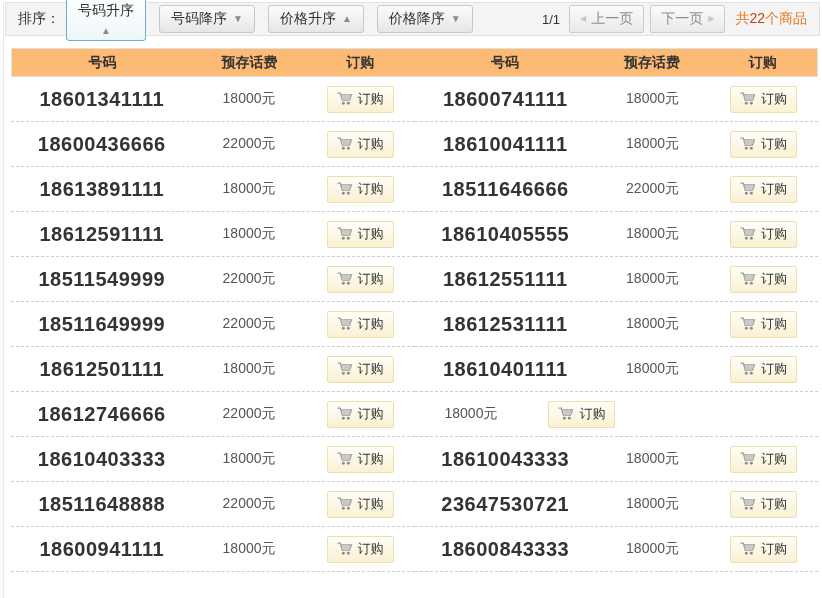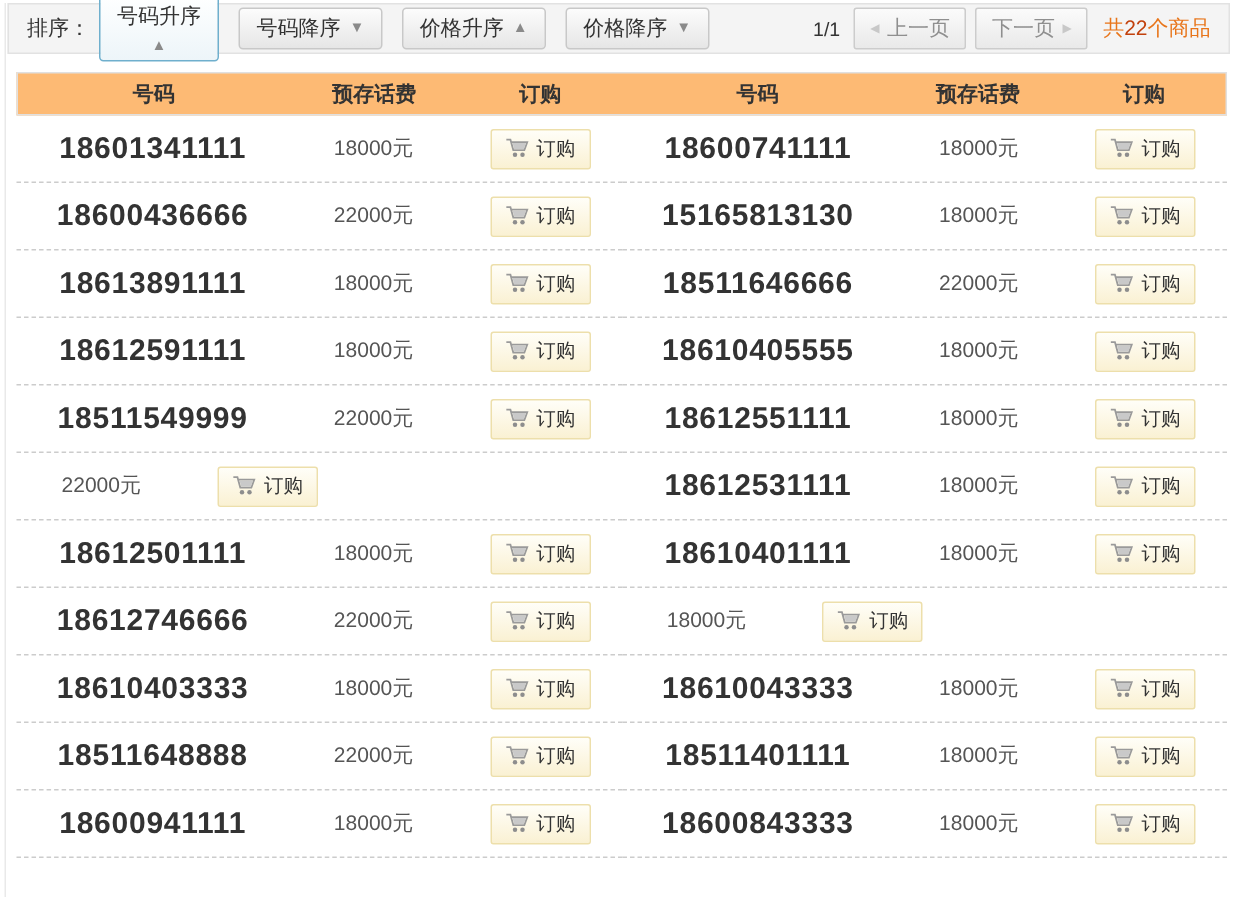--- a/index.html
+++ b/index.html
@@ -177,20 +177,21 @@
           <path d="M6.2 3.9 h10.3 l-1.7 4.6 h-7.3 z" fill="#c9c9c9"></path>
           <circle cx="8.1" cy="12.8" r="1.7" fill="#8d8d8d"></circle>
           <circle cx="13.8" cy="12.8" r="1.7" fill="#8d8d8d"></circle>
         </svg>
         <span class="order-label">订购</span>
       </button>
     </div>
   </div>
 
   <div class="row">
+    <div class="cell num">18511649999</div>
     <div class="cell price">22000元</div>
     <div class="cell action">
       <button class="order-btn">
         <svg class="cart-icon" width="18" height="14" viewBox="0 0 20 16">
           <path d="M1.5 1.2 L4.6 1.2 L6.8 9.2 L15.2 9.2 L17.4 3.2 L5.4 3.2" fill="none" stroke="#9a9a9a" stroke-width="1.4"></path>
           <path d="M6.2 3.9 h10.3 l-1.7 4.6 h-7.3 z" fill="#c9c9c9"></path>
           <circle cx="8.1" cy="12.8" r="1.7" fill="#8d8d8d"></circle>
           <circle cx="13.8" cy="12.8" r="1.7" fill="#8d8d8d"></circle>
         </svg>
         <span class="order-label">订购</span>
@@ -289,21 +290,21 @@
           <path d="M6.2 3.9 h10.3 l-1.7 4.6 h-7.3 z" fill="#c9c9c9"></path>
           <circle cx="8.1" cy="12.8" r="1.7" fill="#8d8d8d"></circle>
           <circle cx="13.8" cy="12.8" r="1.7" fill="#8d8d8d"></circle>
         </svg>
         <span class="order-label">订购</span>
       </button>
     </div>
   </div>
 
   <div class="row">
-    <div class="cell num">15165813130</div>
+    <div class="cell num">18610041111</div>
     <div class="cell price">18000元</div>
     <div class="cell action">
       <button class="order-btn">
         <svg class="cart-icon" width="18" height="14" viewBox="0 0 20 16">
           <path d="M1.5 1.2 L4.6 1.2 L6.8 9.2 L15.2 9.2 L17.4 3.2 L5.4 3.2" fill="none" stroke="#9a9a9a" stroke-width="1.4"></path>
           <path d="M6.2 3.9 h10.3 l-1.7 4.6 h-7.3 z" fill="#c9c9c9"></path>
           <circle cx="8.1" cy="12.8" r="1.7" fill="#8d8d8d"></circle>
           <circle cx="13.8" cy="12.8" r="1.7" fill="#8d8d8d"></circle>
         </svg>
         <span class="order-label">订购</span>
@@ -416,21 +417,21 @@
           <path d="M6.2 3.9 h10.3 l-1.7 4.6 h-7.3 z" fill="#c9c9c9"></path>
           <circle cx="8.1" cy="12.8" r="1.7" fill="#8d8d8d"></circle>
           <circle cx="13.8" cy="12.8" r="1.7" fill="#8d8d8d"></circle>
         </svg>
         <span class="order-label">订购</span>
       </button>
     </div>
   </div>
 
   <div class="row">
-    <div class="cell num">18511401111</div>
+    <div class="cell num">23647530721</div>
     <div class="cell price">18000元</div>
     <div class="cell action">
       <button class="order-btn">
         <svg class="cart-icon" width="18" height="14" viewBox="0 0 20 16">
           <path d="M1.5 1.2 L4.6 1.2 L6.8 9.2 L15.2 9.2 L17.4 3.2 L5.4 3.2" fill="none" stroke="#9a9a9a" stroke-width="1.4"></path>
           <path d="M6.2 3.9 h10.3 l-1.7 4.6 h-7.3 z" fill="#c9c9c9"></path>
           <circle cx="8.1" cy="12.8" r="1.7" fill="#8d8d8d"></circle>
           <circle cx="13.8" cy="12.8" r="1.7" fill="#8d8d8d"></circle>
         </svg>
         <span class="order-label">订购</span>

